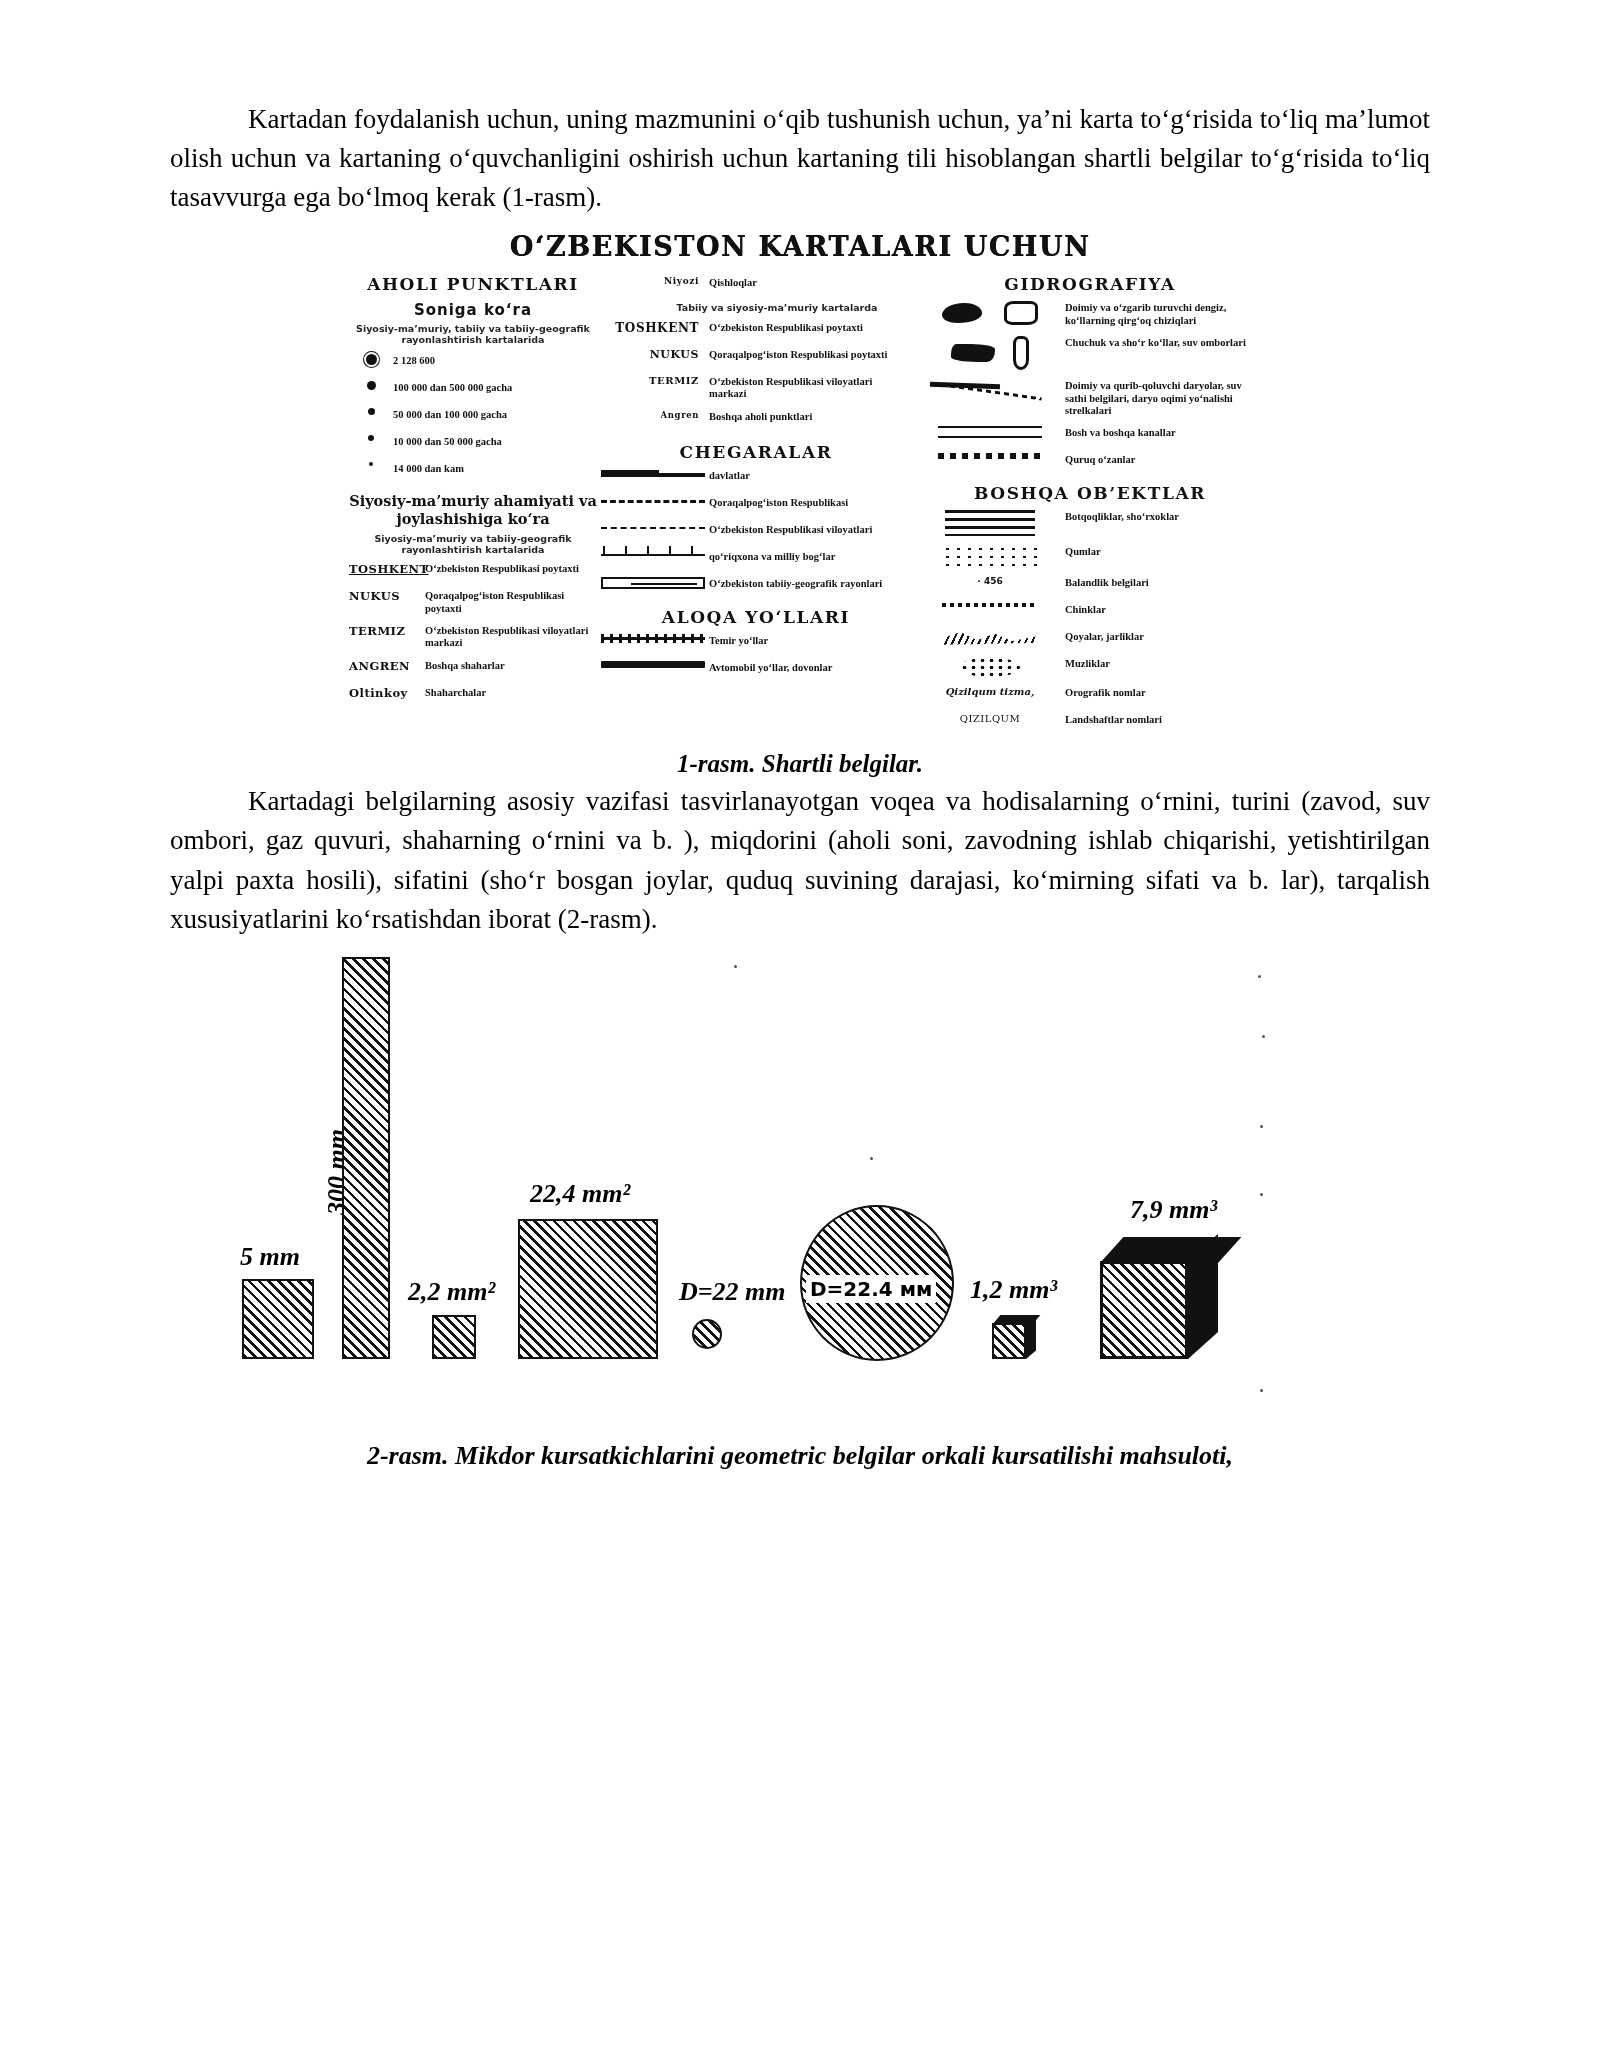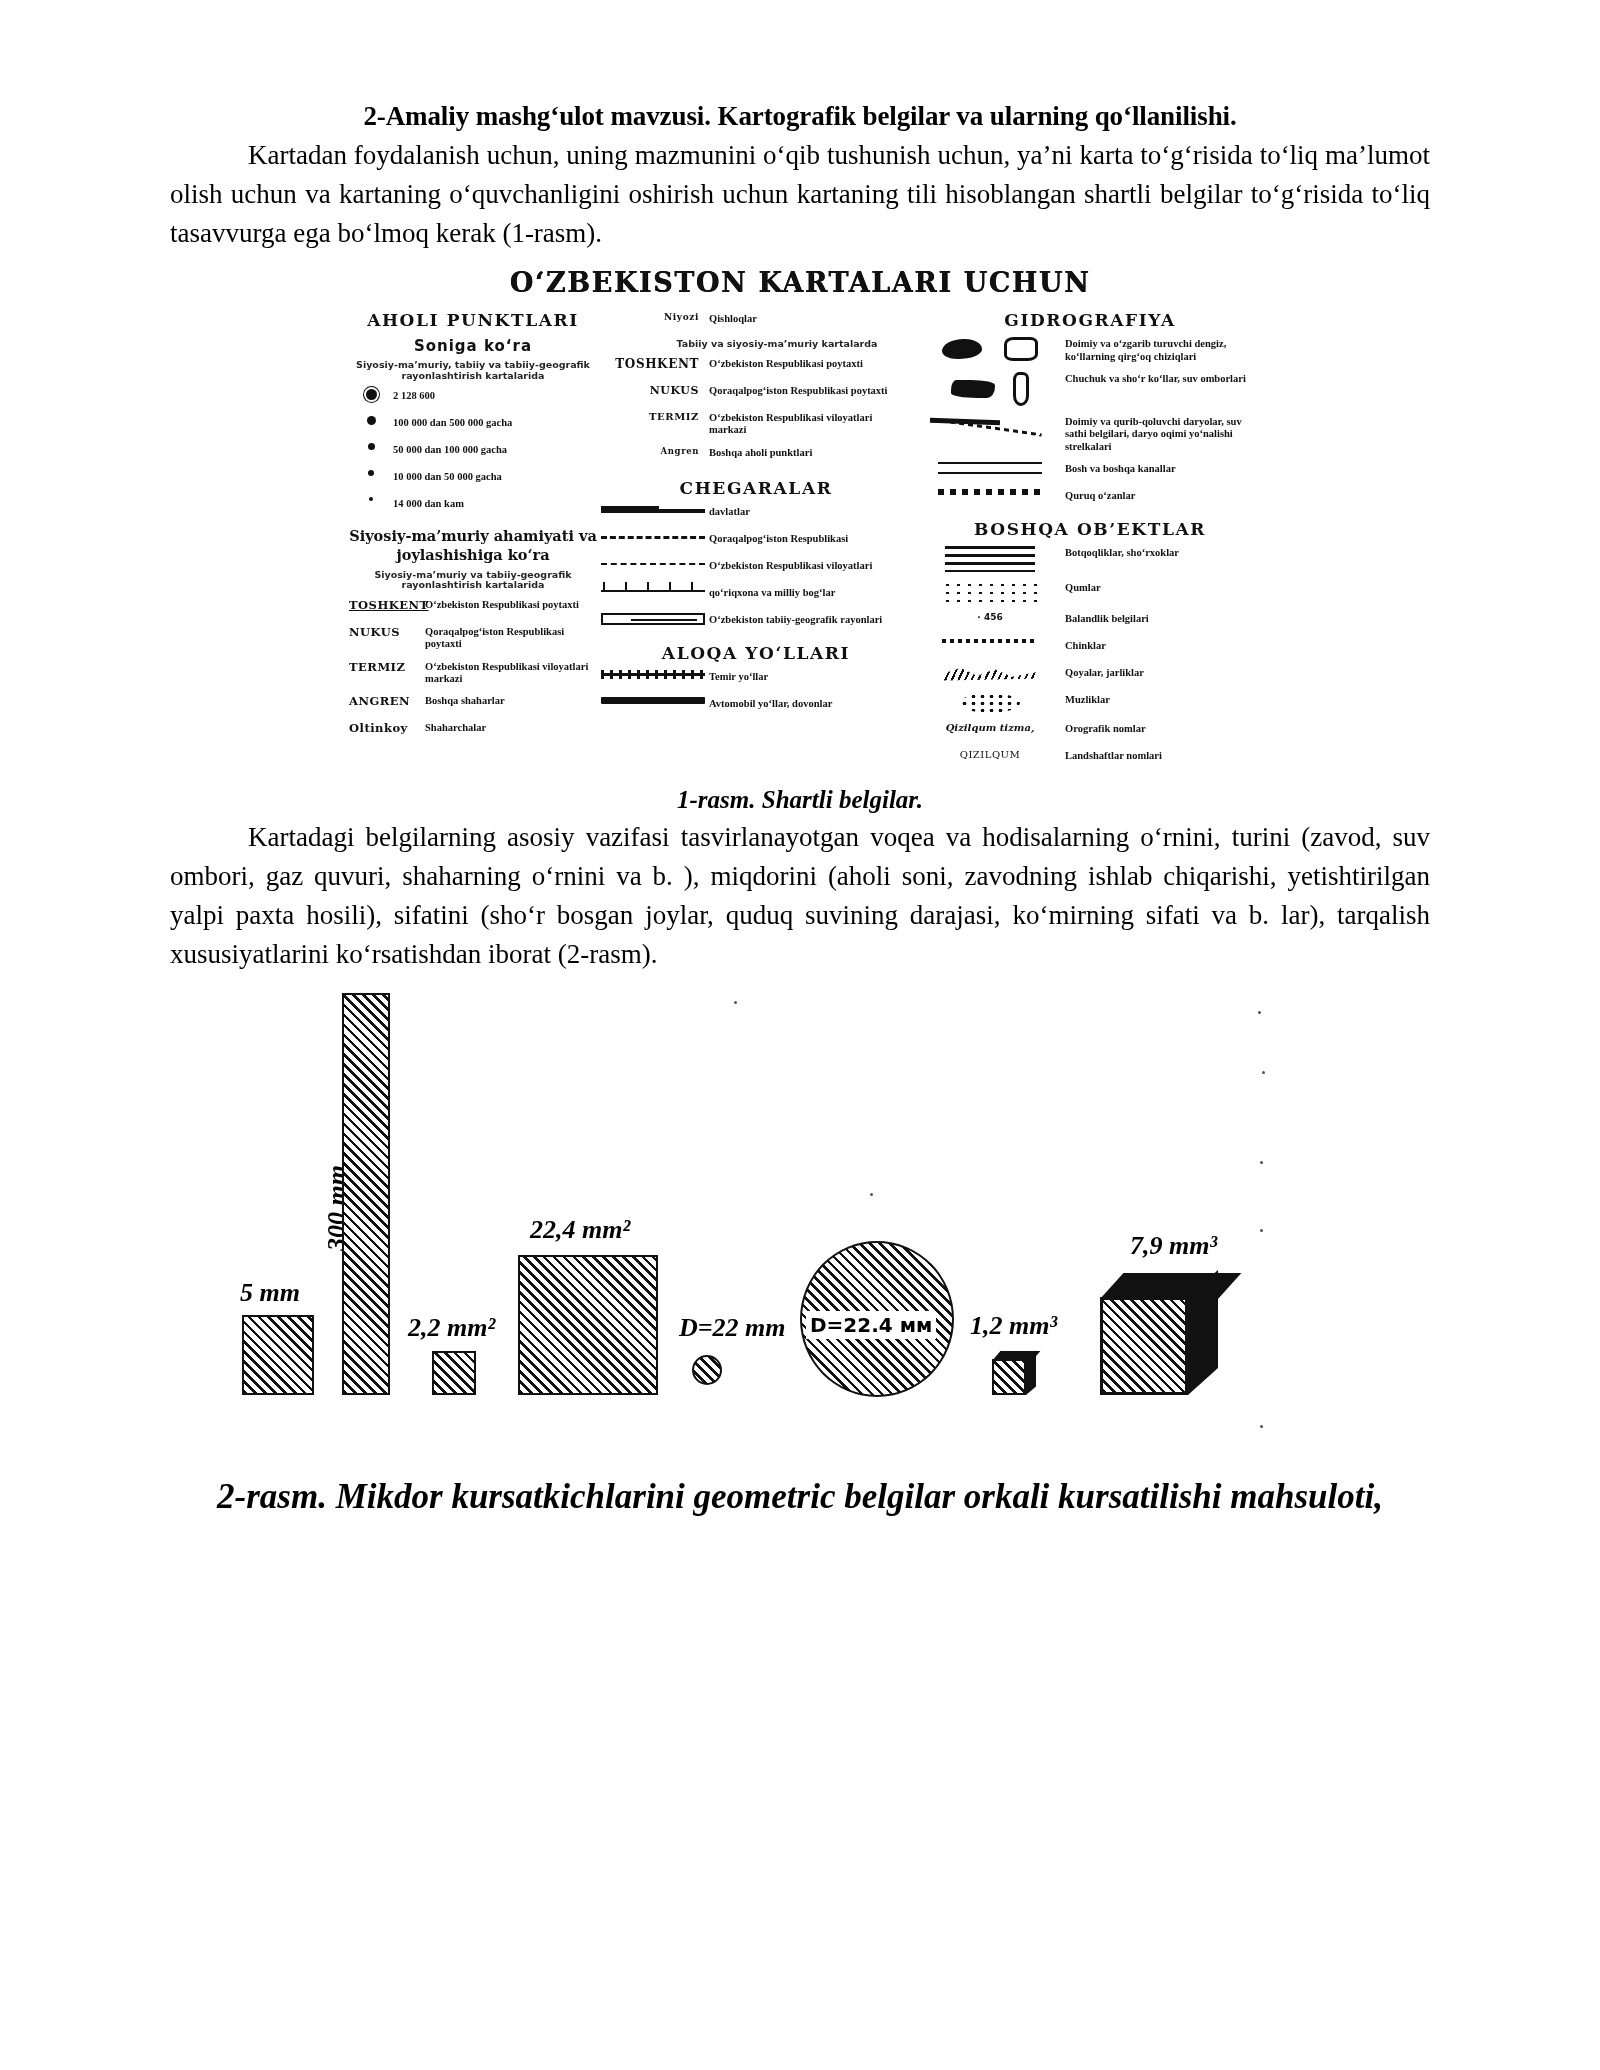--- a/index.html
+++ b/index.html
@@ -39,21 +39,21 @@
   }
   p.body-par.tight { margin-top: 2px; font-family: Liberation Serif, serif; }
 
   .fig-caption {
     font-size: 25px;
     font-weight: bold;
     font-style: italic;
     text-align: center;
     margin: 10px 0 4px 0;
   }
-  .fig-caption.wide { font-size: 35px; margin-top: 14px; }
+  .fig-caption.wide { font-size: 26px; margin-top: 14px; }
 
   
   .fig1 {
     margin: 14px auto 0 auto;
     width: 930px;
     position: relative;
     color:#111;
   }
   .fig1-title {
     text-align: center;
@@ -263,21 +263,20 @@
   }
   .f2lab.sans { font-family:"DejaVu Sans",sans-serif; font-style:normal; font-size:20px; }
 
   .speck { position:absolute; width:3px; height:3px; background:#555; border-radius:50%; }
 </style>
 </head>
 <body>
 
 <div class="page">
 
-  <h1 class="doc-title">2-Amaliy mashg‘ulot mavzusi. Kartografik belgilar va ularning qo‘llanilishi.</h1>
 
   <p class="body-par">Kartadan foydalanish uchun, uning mazmunini o‘qib tushunish uchun, ya’ni karta to‘g‘risida to‘liq ma’lumot olish uchun va kartaning o‘quvchanligini oshirish uchun kartaning tili hisoblangan shartli belgilar to‘g‘risida to‘liq tasavvurga ega bo‘lmoq kerak (1-rasm).</p>
 
   <div class="fig1">
 
     <div class="fig1-title">O‘ZBEKISTON KARTALARI UCHUN</div>
 
     <div class="fig1-cols">
 
       <div class="col col-a">

